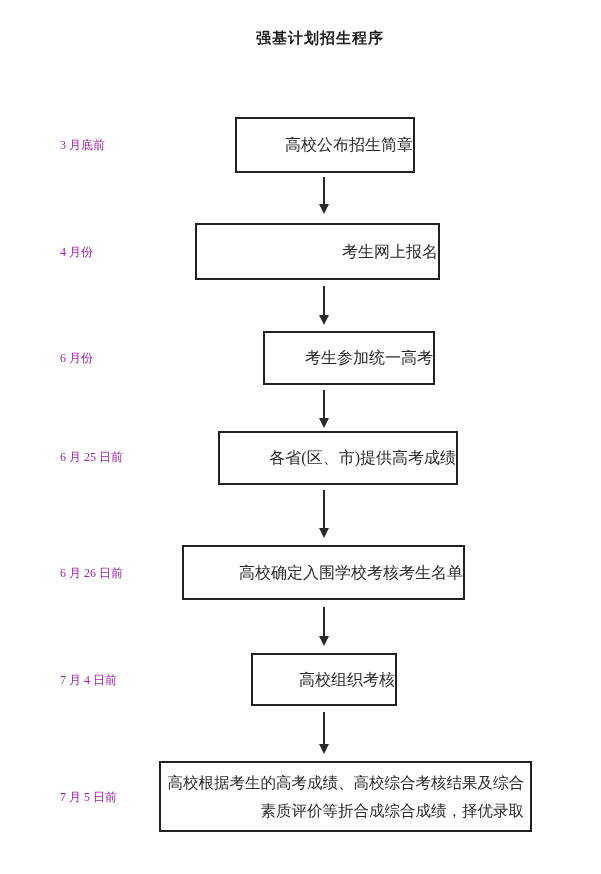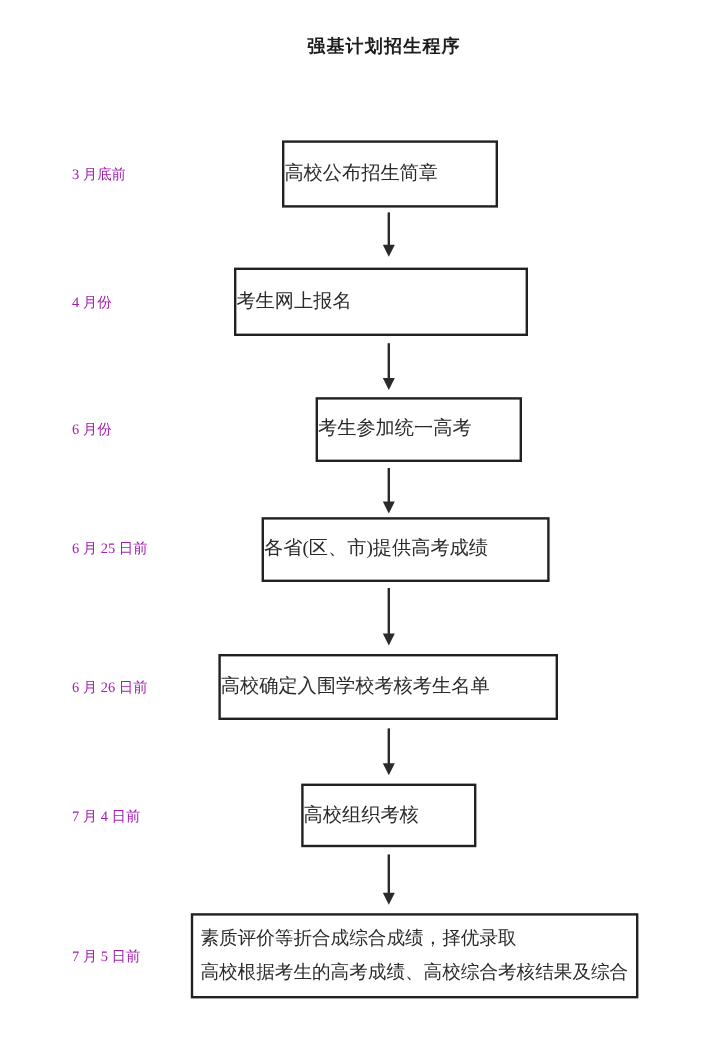--- a/index.html
+++ b/index.html
@@ -37,21 +37,21 @@
     white-space: nowrap;
     color: #a21caf;
   }
   .flow-box {
     position: absolute;
     box-sizing: border-box;
     border: 2px solid #212121;
     background: #ffffff;
     display: flex;
     flex-direction: column;
-    align-items: flex-start;
+    align-items: flex-end;
     justify-content: center;
     text-align: center;
     font-size: 16px;
     line-height: 24px;
     color: #2a2a2a;
   }
   .flow-box.small-text {
     font-size: 15.5px;
     line-height: 28px;
     padding: 0 6px;
@@ -134,17 +134,17 @@
   <div class="flow-box" style="left:251px; top:653px; width:146px; height:53px;">
     <span>高校组织考核</span>
   </div>
   <div class="arrow" style="top:712px; height:42px;">
     <div class="shaft"></div>
     <div class="head"></div>
   </div>
 
   <div class="time-label" style="top:788px;">7 月 5 日前</div>
   <div class="flow-box small-text" style="left:159px; top:761px; width:373px; height:71px;">
+    <span>高校根据考生的高考成绩、高校综合考核结果及综合</span>
     <span>素质评价等折合成综合成绩，择优录取</span>
-    <span>高校根据考生的高考成绩、高校综合考核结果及综合</span>
   </div>
 
 </div>
 
 </body></html>

